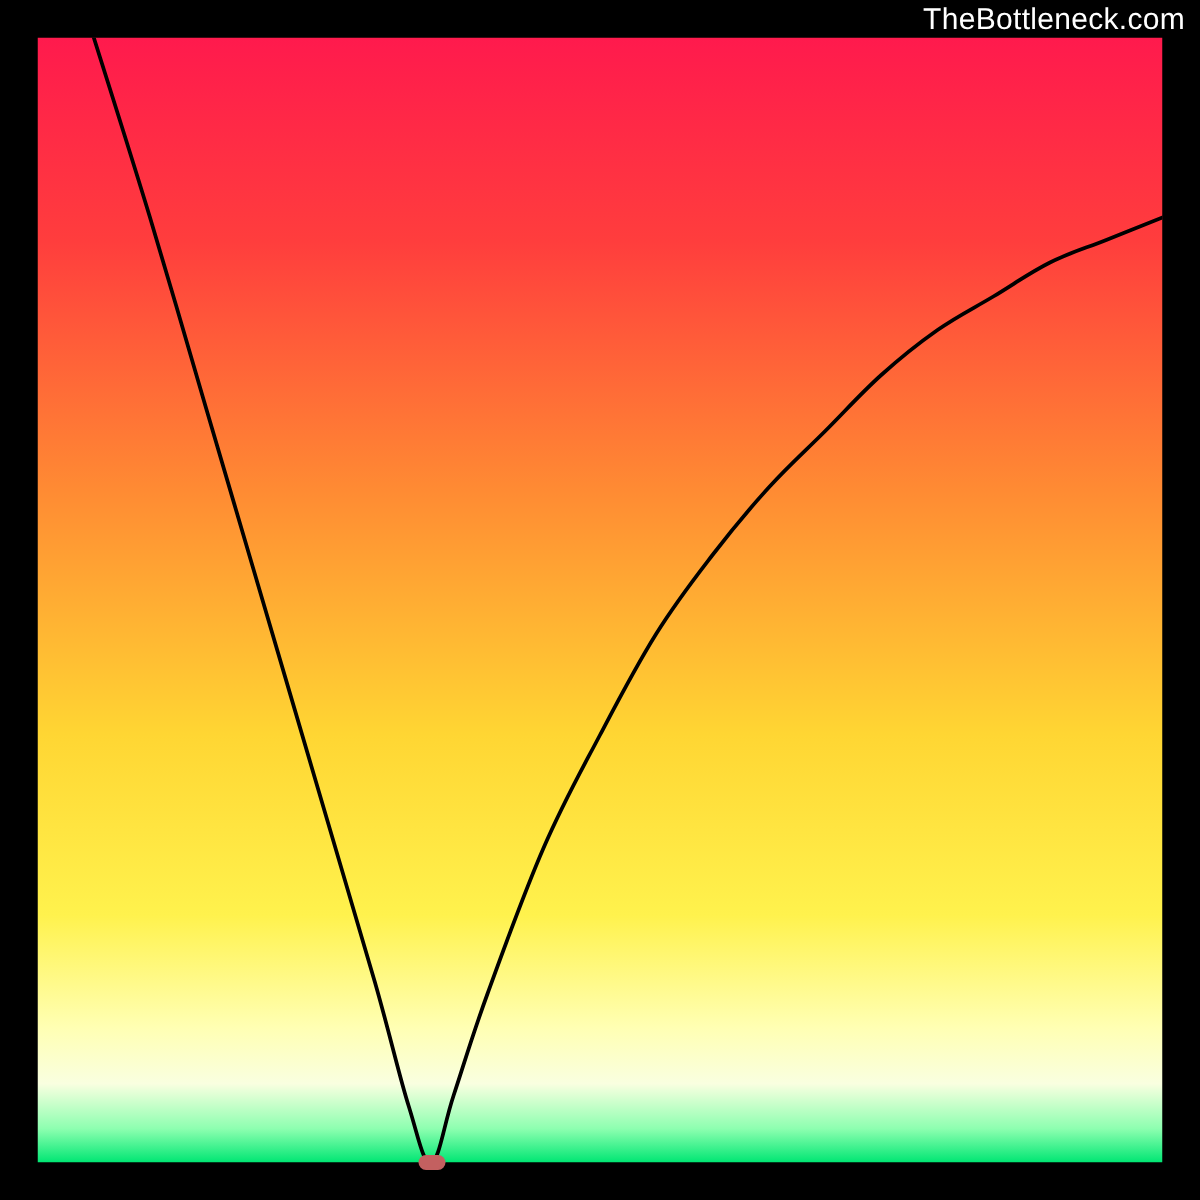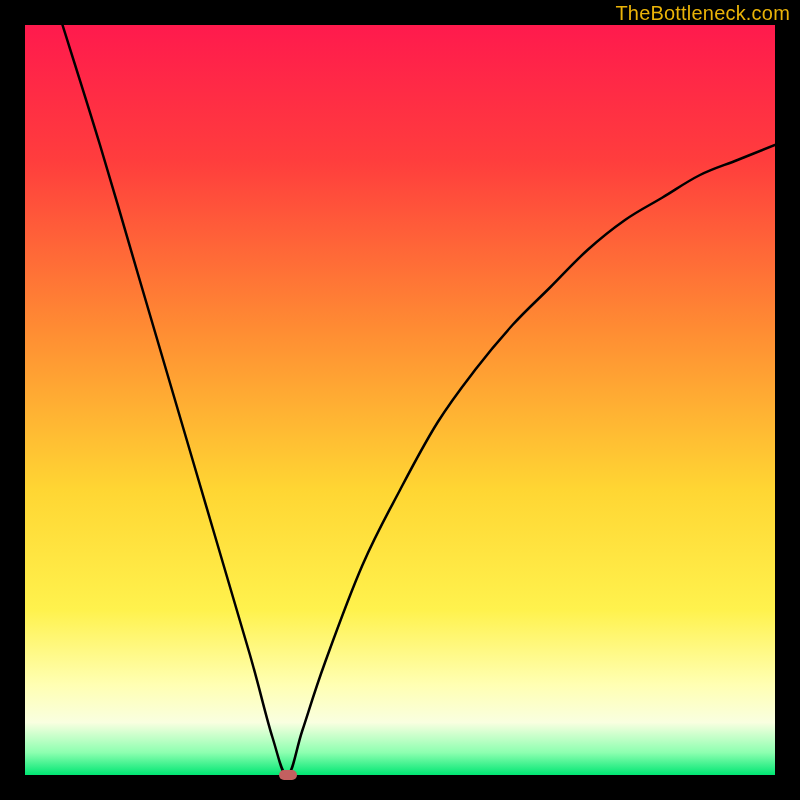--- a/index.html
+++ b/index.html
@@ -8,21 +8,21 @@
     width: 800px;
     height: 800px;
     background: #000;
     font-family: Arial, Helvetica, sans-serif;
     overflow: hidden;
   }
   .watermark {
     position: absolute;
     top: 2px;
     right: 10px;
-    color: #eab308;
+    color: #ffffff;
     font-size: 20px;
     font-weight: 500;
     letter-spacing: 0.2px;
     z-index: 10;
   }
   .frame {
     position: absolute;
     left: 25px;
     top: 25px;
     width: 750px;

